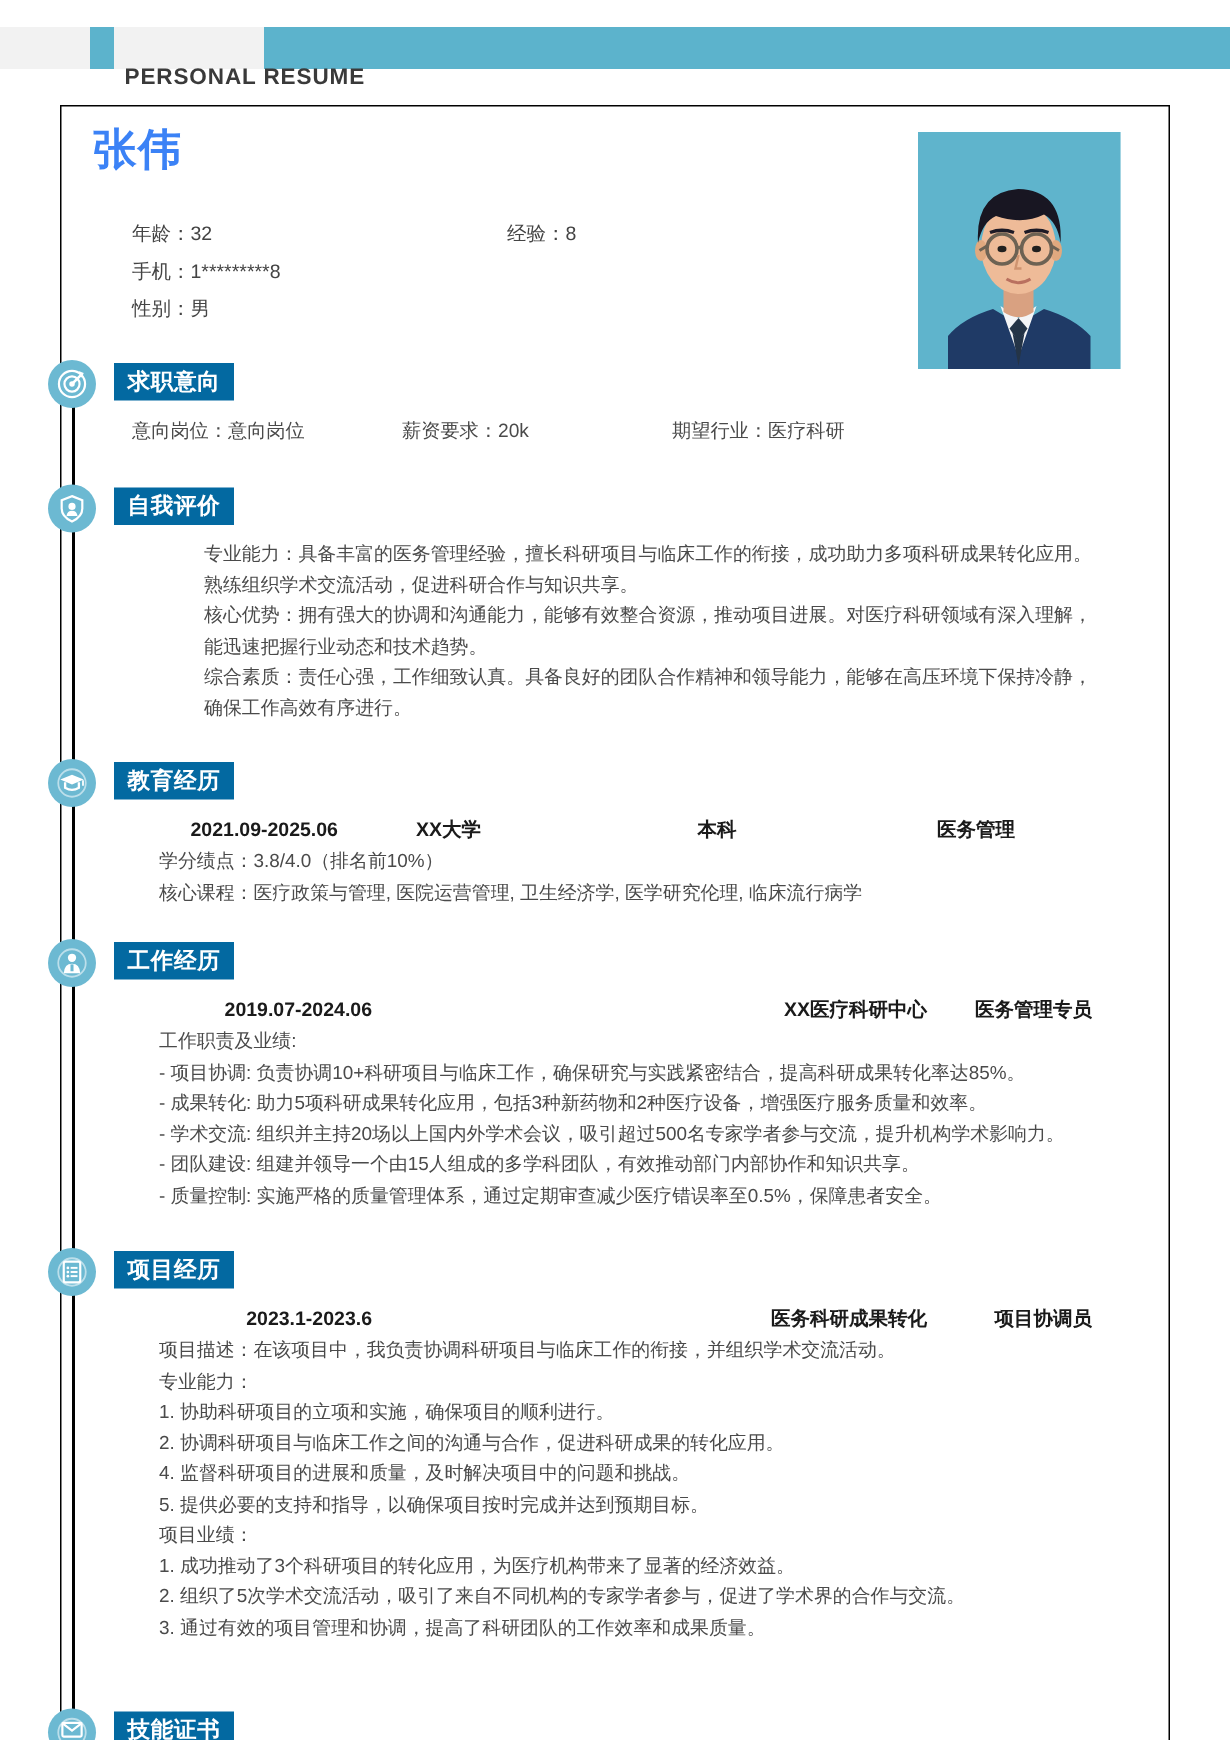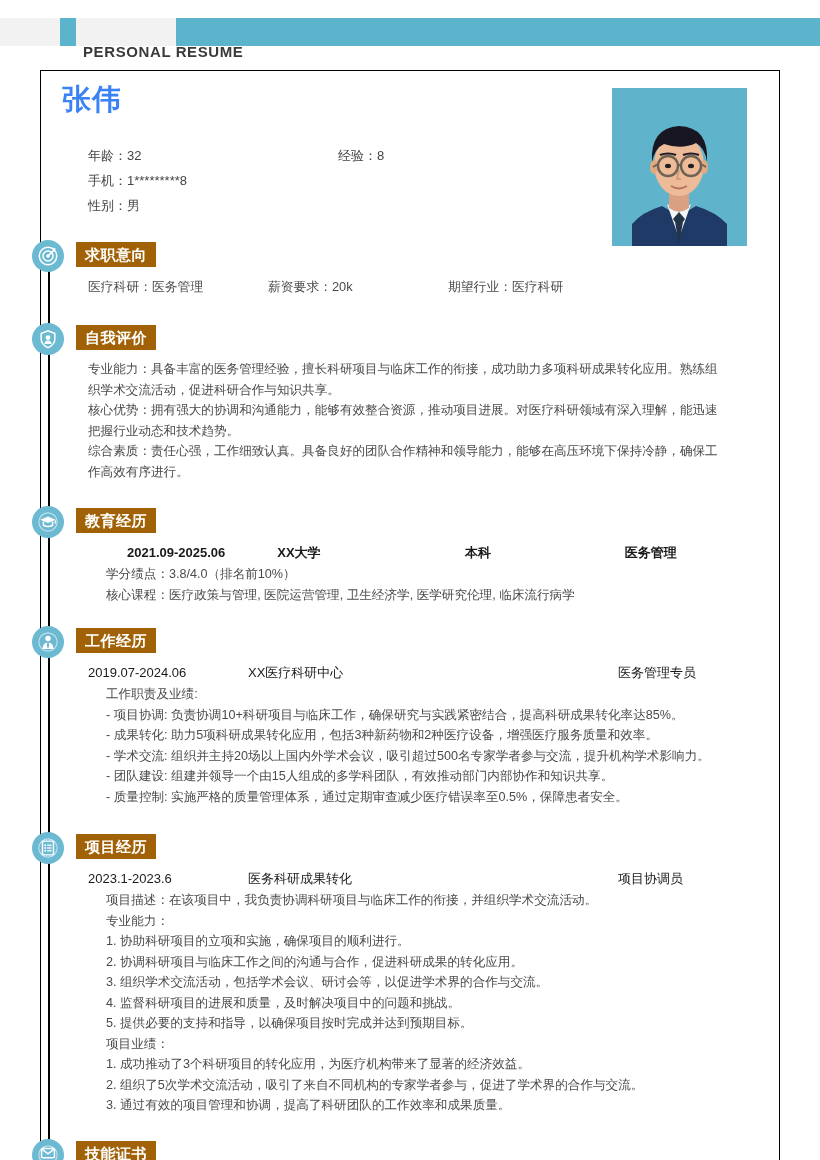--- a/index.html
+++ b/index.html
@@ -90,41 +90,41 @@
     width: 32px; height: 32px; border-radius: 50%;
     background: #6cb9d2;
     display: flex; align-items: center; justify-content: center;
     z-index: 3;
   }
   .icon-dot svg { display: block; }
   .sec-label {
     position: absolute; left: 76px; top: 2px;
     height: 25px; line-height: 25px;
     padding: 0 9px;
-    background: #a16207;
+    background: #0369a1;
     color: #fff; font-size: 15px; font-weight: bold;
     letter-spacing: .5px;
     white-space: nowrap;
     text-align: center;
   }
   .sec-body {
     position: absolute; left: 88px; top: 36px;
     width: 640px;
     font-size: 12.6px; color: #4a4a4a;
   }
   .line { line-height: 20.5px; white-space: nowrap; margin-left: 18px; }
-  .para { line-height: 20.5px; }
+  .para { line-height: 20.5px; margin-left: 48px; }
 
   
   .row4 { display: flex; font-weight: bold; color: #1a1a1a; font-size: 13px; line-height: 22px; }
   .row4 .c1 { width: 160px; margin-left: 39px; }
   .row4 .c2 { width: 200px; }
   .row4 .c3 { width: 170px; }
   .row4 .c4 { width: 110px; }
-  .row3 { display: flex; font-weight: normal; color: #1a1a1a; font-size: 13px; line-height: 22px; }
+  .row3 { display: flex; font-weight: bold; color: #1a1a1a; font-size: 13px; line-height: 22px; text-align: right; }
   .row3 .c1 { width: 160px; }
   .row3 .c2 { width: 370px; }
   .row3 .c3 { width: 110px; }
 
   .intent-row { display: flex; font-size: 12.8px; color: #4a4a4a; line-height: 22px; }
   .intent-row .ic { width: 180px; white-space: nowrap; }
 </style>
 </head>
 <body>
 
@@ -198,21 +198,21 @@
         <circle cx="12" cy="12" r="5.5" fill="none" stroke="#fff" stroke-width="1.6"></circle>
         <circle cx="12" cy="12" r="2" fill="#fff"></circle>
         <path d="M12 12 L19 5" stroke="#fff" stroke-width="1.8"></path>
         <path d="M17 3.5 L19.5 4.5 L18.5 7" fill="none" stroke="#fff" stroke-width="1.6"></path>
       </svg>
     </div>
     <div class="sec-label">求职意向</div>
   </div>
   <div class="sec-body">
     <div class="intent-row">
-      <div class="ic">医疗科研：医务管理</div>
+      <div class="ic">意向岗位：意向岗位</div>
       <div class="ic">薪资要求：20k</div>
       <div class="ic">期望行业：医疗科研</div>
     </div>
   </div>
 </div>
 
 <div class="sec" style="top:323px">
   <div class="sec-head">
     <div class="icon-dot">
       <svg width="22" height="22" viewBox="0 0 24 24">
@@ -300,21 +300,20 @@
   <div class="sec-body">
     <div class="row3">
       <div class="c1">2023.1-2023.6</div>
       <div class="c2">医务科研成果转化</div>
       <div class="c3">项目协调员</div>
     </div>
     <div class="line">项目描述：在该项目中，我负责协调科研项目与临床工作的衔接，并组织学术交流活动。</div>
     <div class="line">专业能力：</div>
     <div class="line">1. 协助科研项目的立项和实施，确保项目的顺利进行。</div>
     <div class="line">2. 协调科研项目与临床工作之间的沟通与合作，促进科研成果的转化应用。</div>
-    <div class="line">3. 组织学术交流活动，包括学术会议、研讨会等，以促进学术界的合作与交流。</div>
     <div class="line">4. 监督科研项目的进展和质量，及时解决项目中的问题和挑战。</div>
     <div class="line">5. 提供必要的支持和指导，以确保项目按时完成并达到预期目标。</div>
     <div class="line">项目业绩：</div>
     <div class="line">1. 成功推动了3个科研项目的转化应用，为医疗机构带来了显著的经济效益。</div>
     <div class="line">2. 组织了5次学术交流活动，吸引了来自不同机构的专家学者参与，促进了学术界的合作与交流。</div>
     <div class="line">3. 通过有效的项目管理和协调，提高了科研团队的工作效率和成果质量。</div>
   </div>
 </div>
 
 <div class="sec" style="top:1139px">

